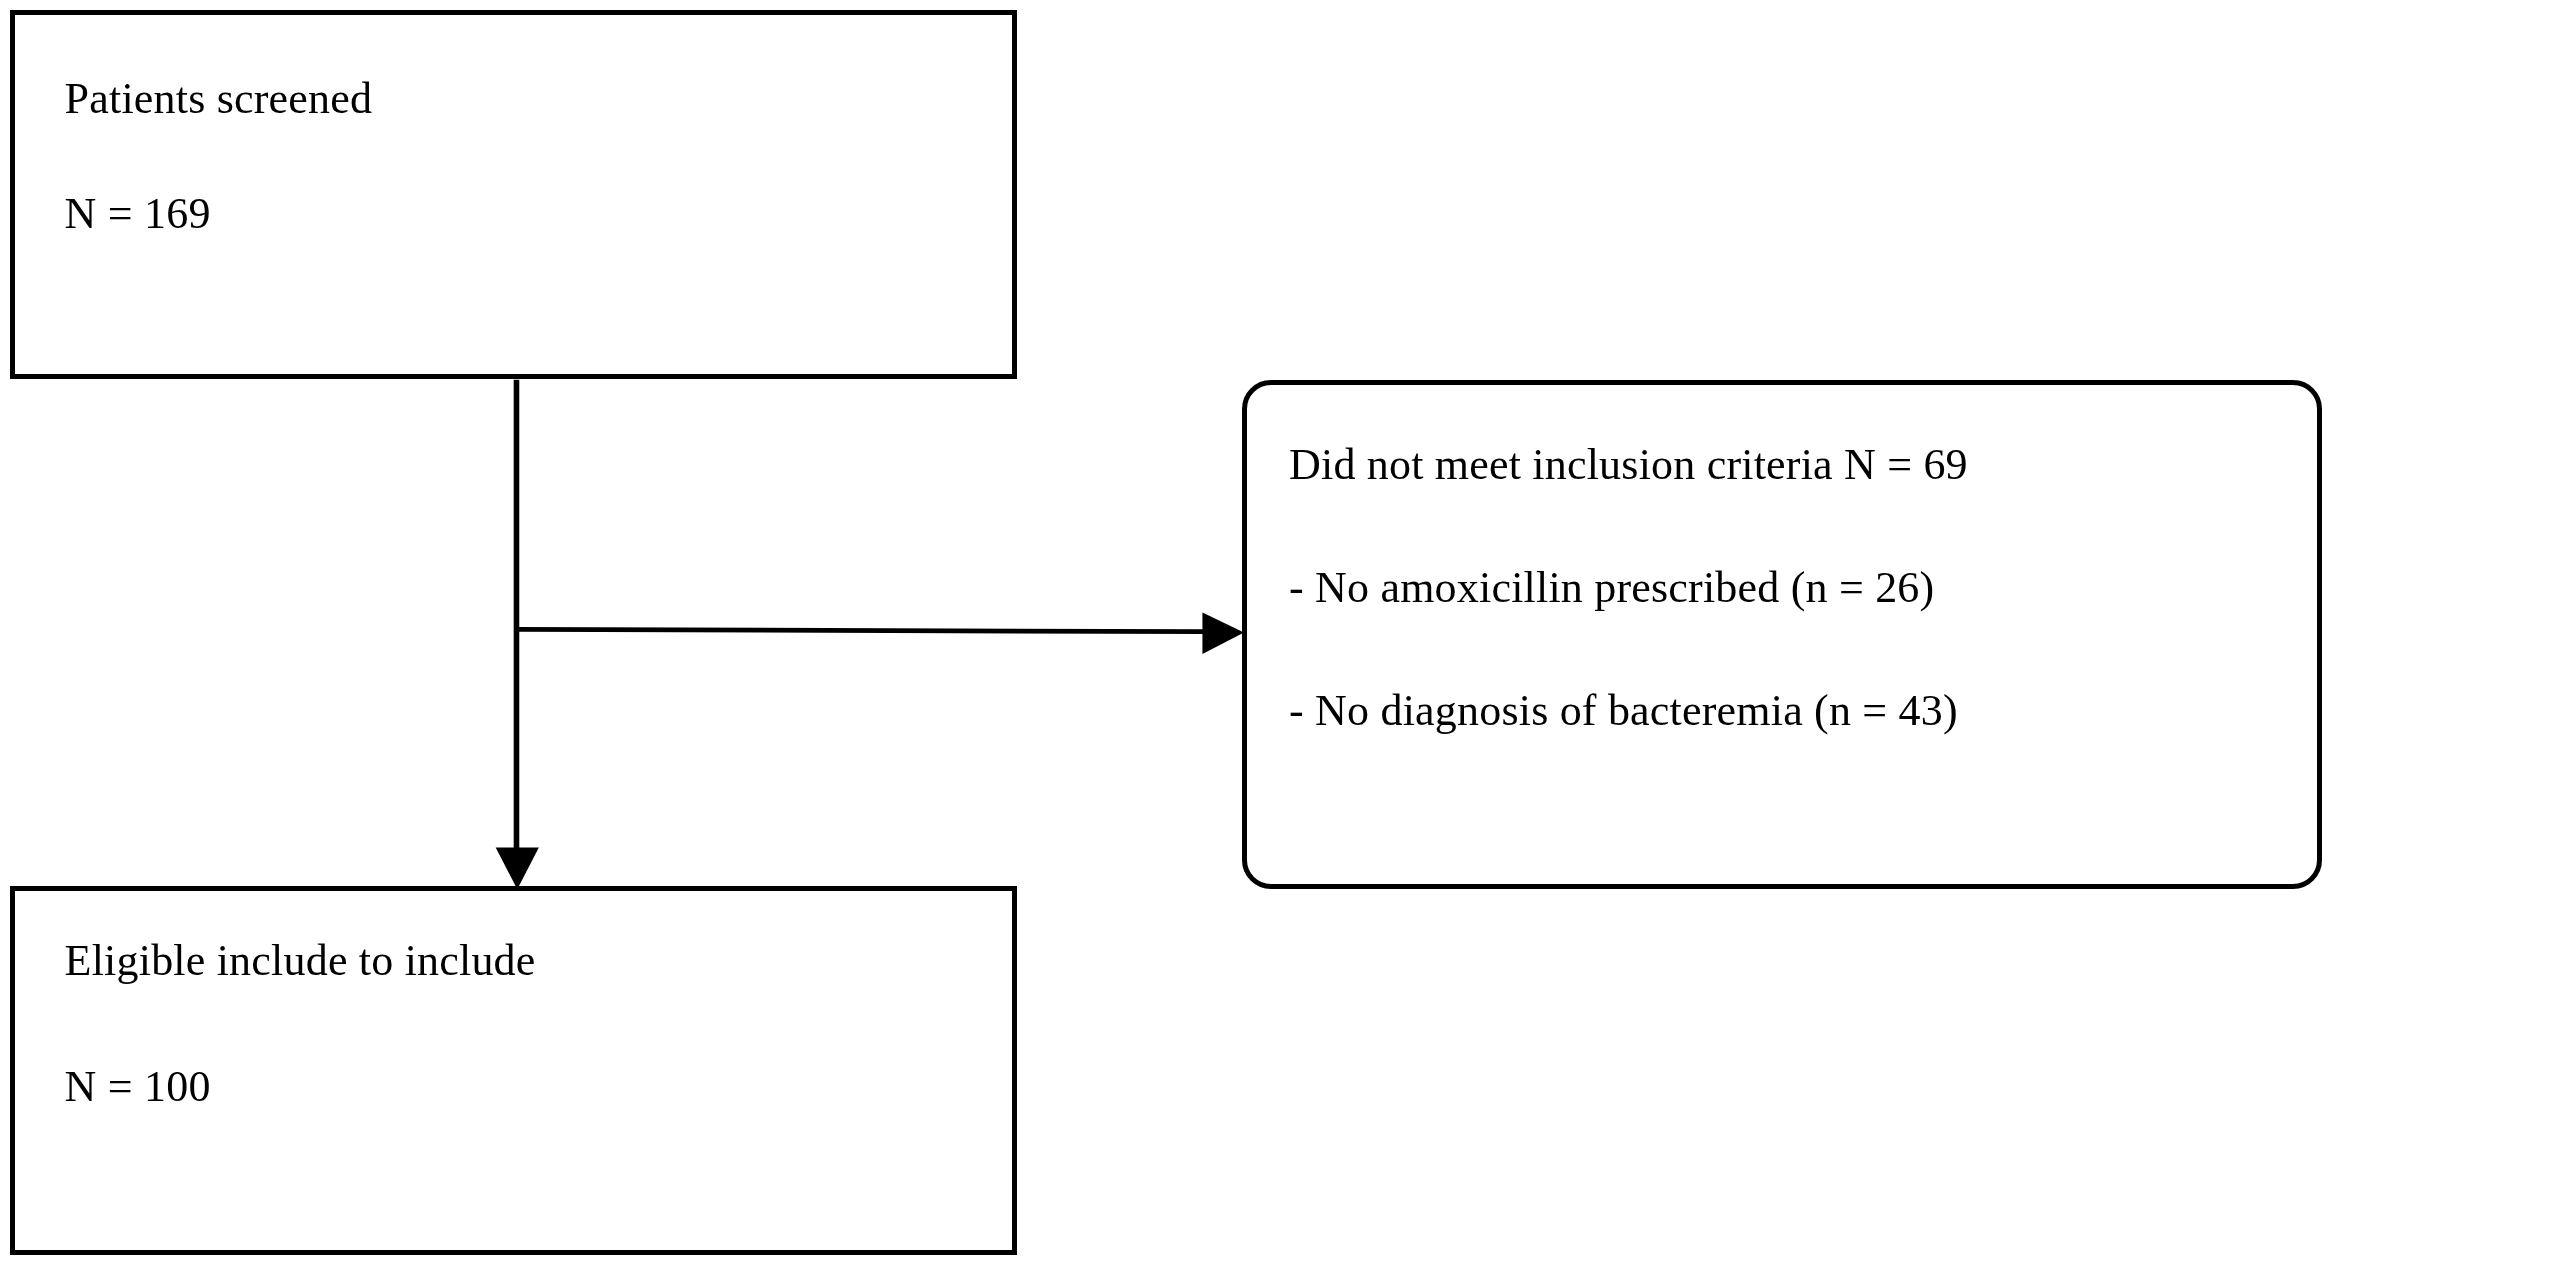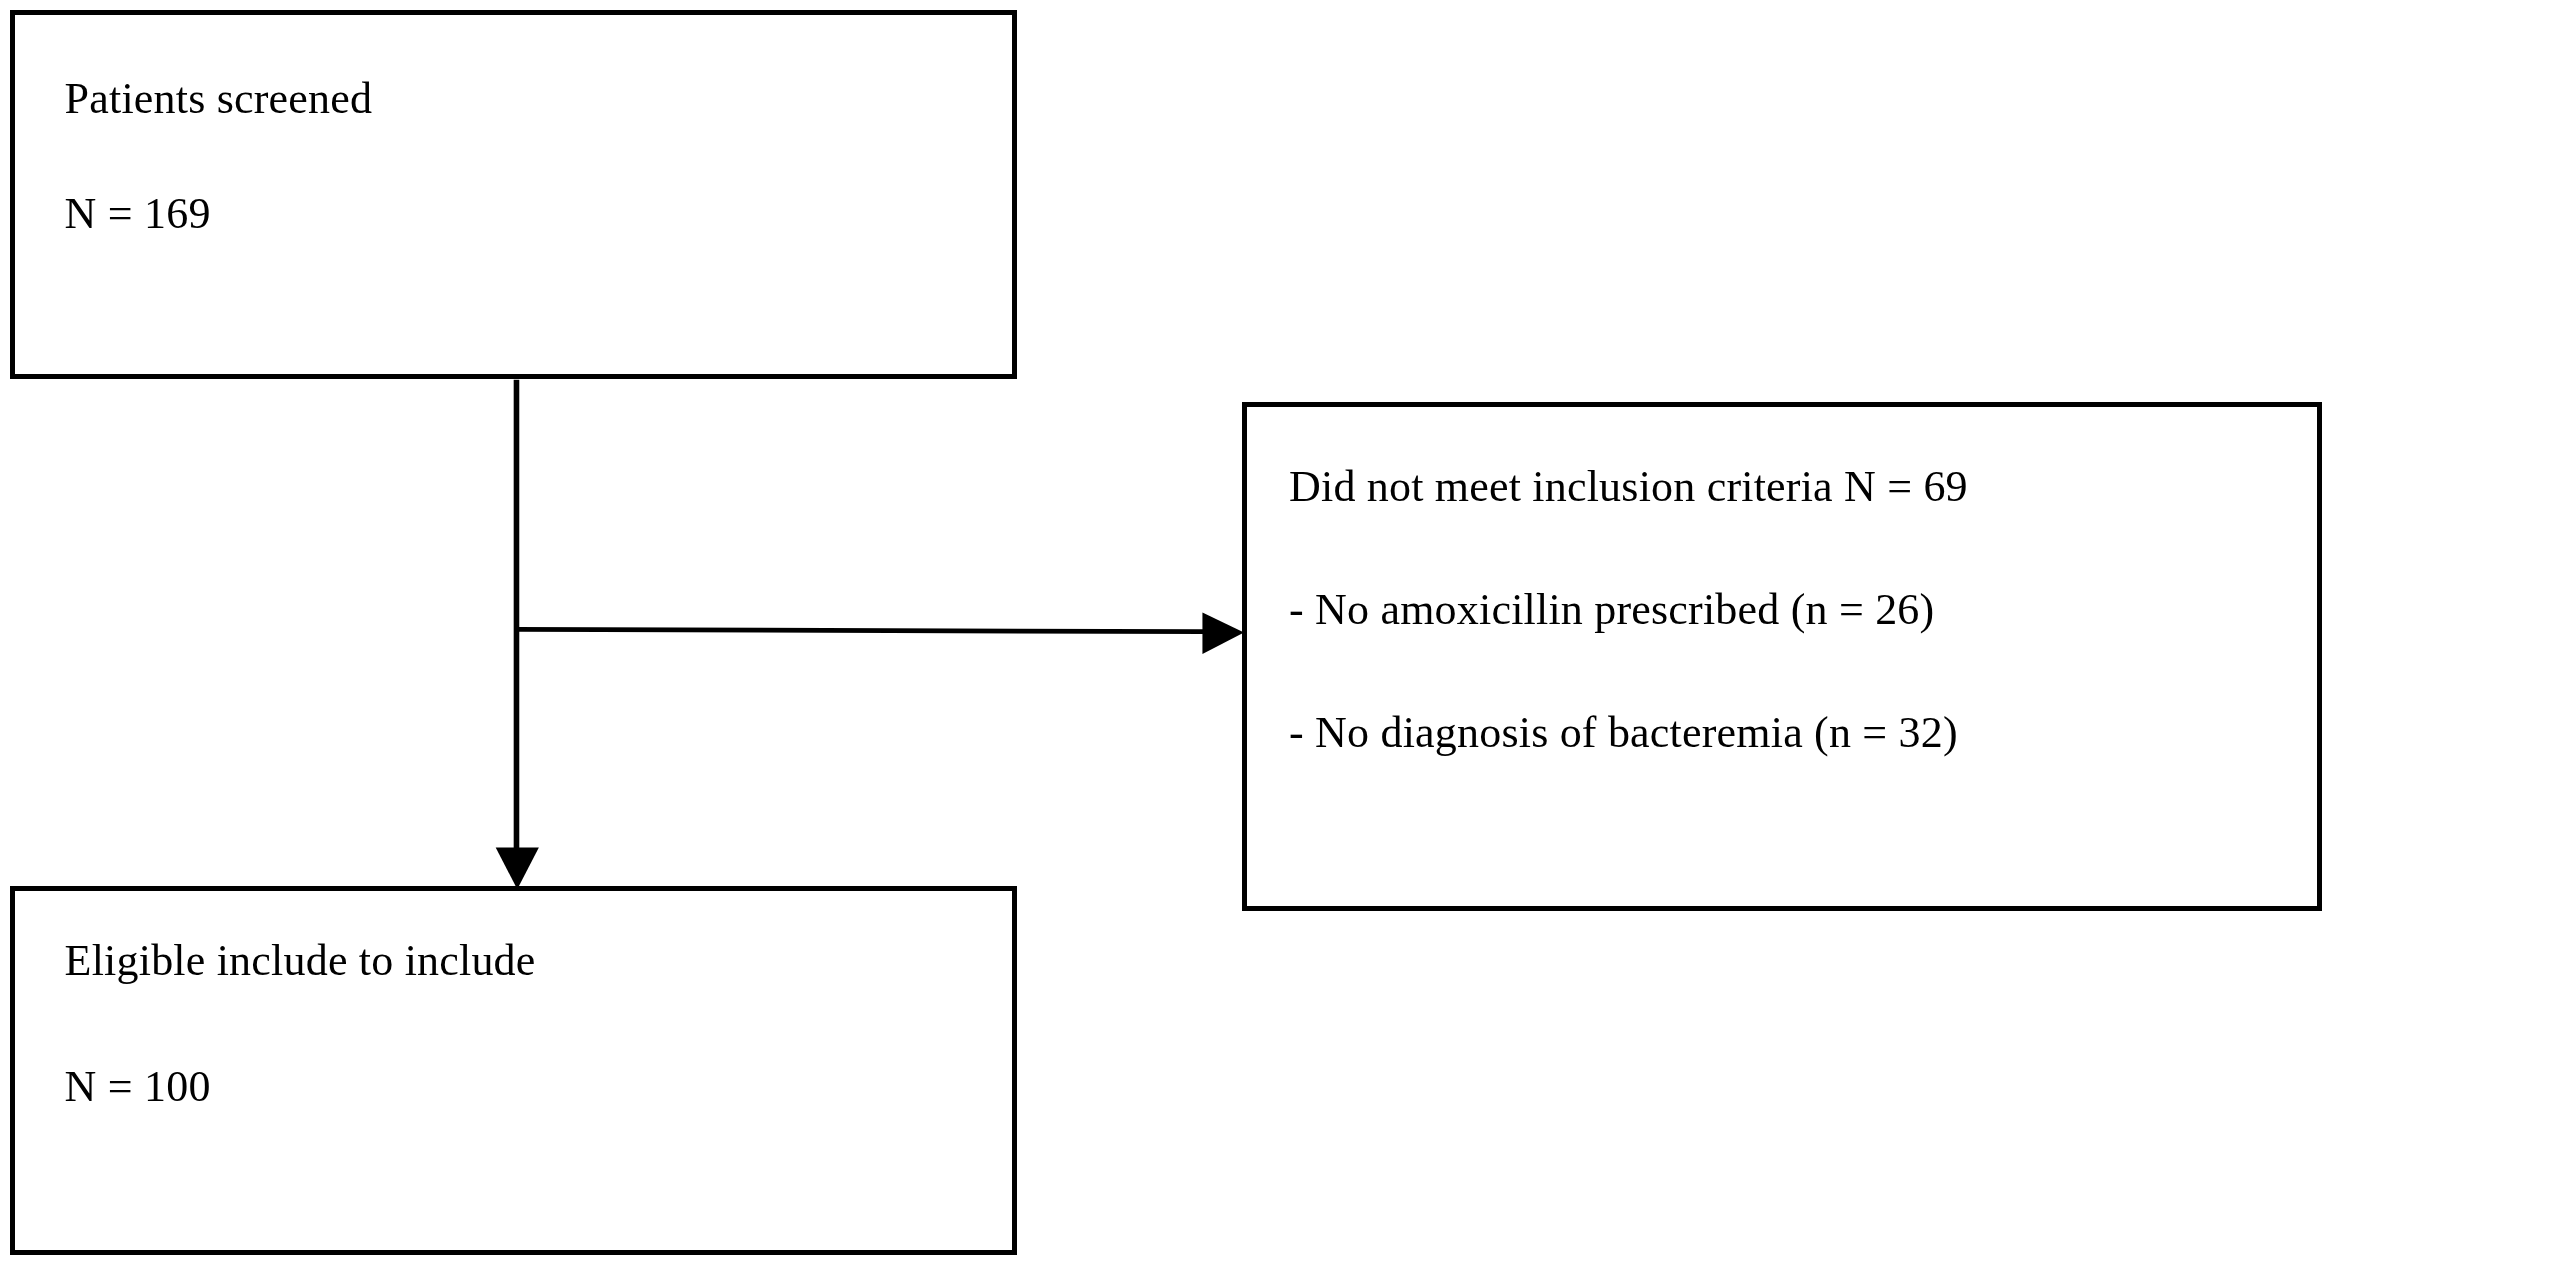--- a/index.html
+++ b/index.html
@@ -37,23 +37,24 @@
     top: 10.4px;
     width: 1007px;
     height: 369px;
   }
   #screened-line-1 { left: 50px;  top: 62px; }
   #screened-line-2 { left: 50px;  top: 177px; text-align: center; }
 
   
   #box-excluded {
     left: 1242px;
-    top: 402px;
+    top: 380px;
     width: 1080px;
     height: 509px;
+    border-radius: 29px;
   }
   #excluded-line-1 { left: 42px;  top: 58px; }
   #excluded-line-2 { left: 42px;  top: 181px; }
   #excluded-line-3 { left: 42px;  top: 304px; }
 
   
   #box-eligible {
     left: 9.6px;
     top: 886px;
     width: 1007px;
@@ -97,21 +98,21 @@
   </svg>
 
   <div class="flow-box" id="box-screened">
     <div class="box-text" id="screened-line-1">Patients screened</div>
     <div class="box-text" id="screened-line-2">N = 169</div>
   </div>
 
   <div class="flow-box" id="box-excluded">
     <div class="box-text" id="excluded-line-1">Did not meet inclusion criteria N = 69</div>
     <div class="box-text" id="excluded-line-2">- No amoxicillin prescribed (n = 26)</div>
-    <div class="box-text" id="excluded-line-3">- No diagnosis of bacteremia (n = 32)</div>
+    <div class="box-text" id="excluded-line-3">- No diagnosis of bacteremia (n = 43)</div>
   </div>
 
   <div class="flow-box" id="box-eligible">
     <div class="box-text" id="eligible-line-1">Eligible include to include</div>
     <div class="box-text" id="eligible-line-2">N = 100</div>
   </div>
 
 </div>
 
 

